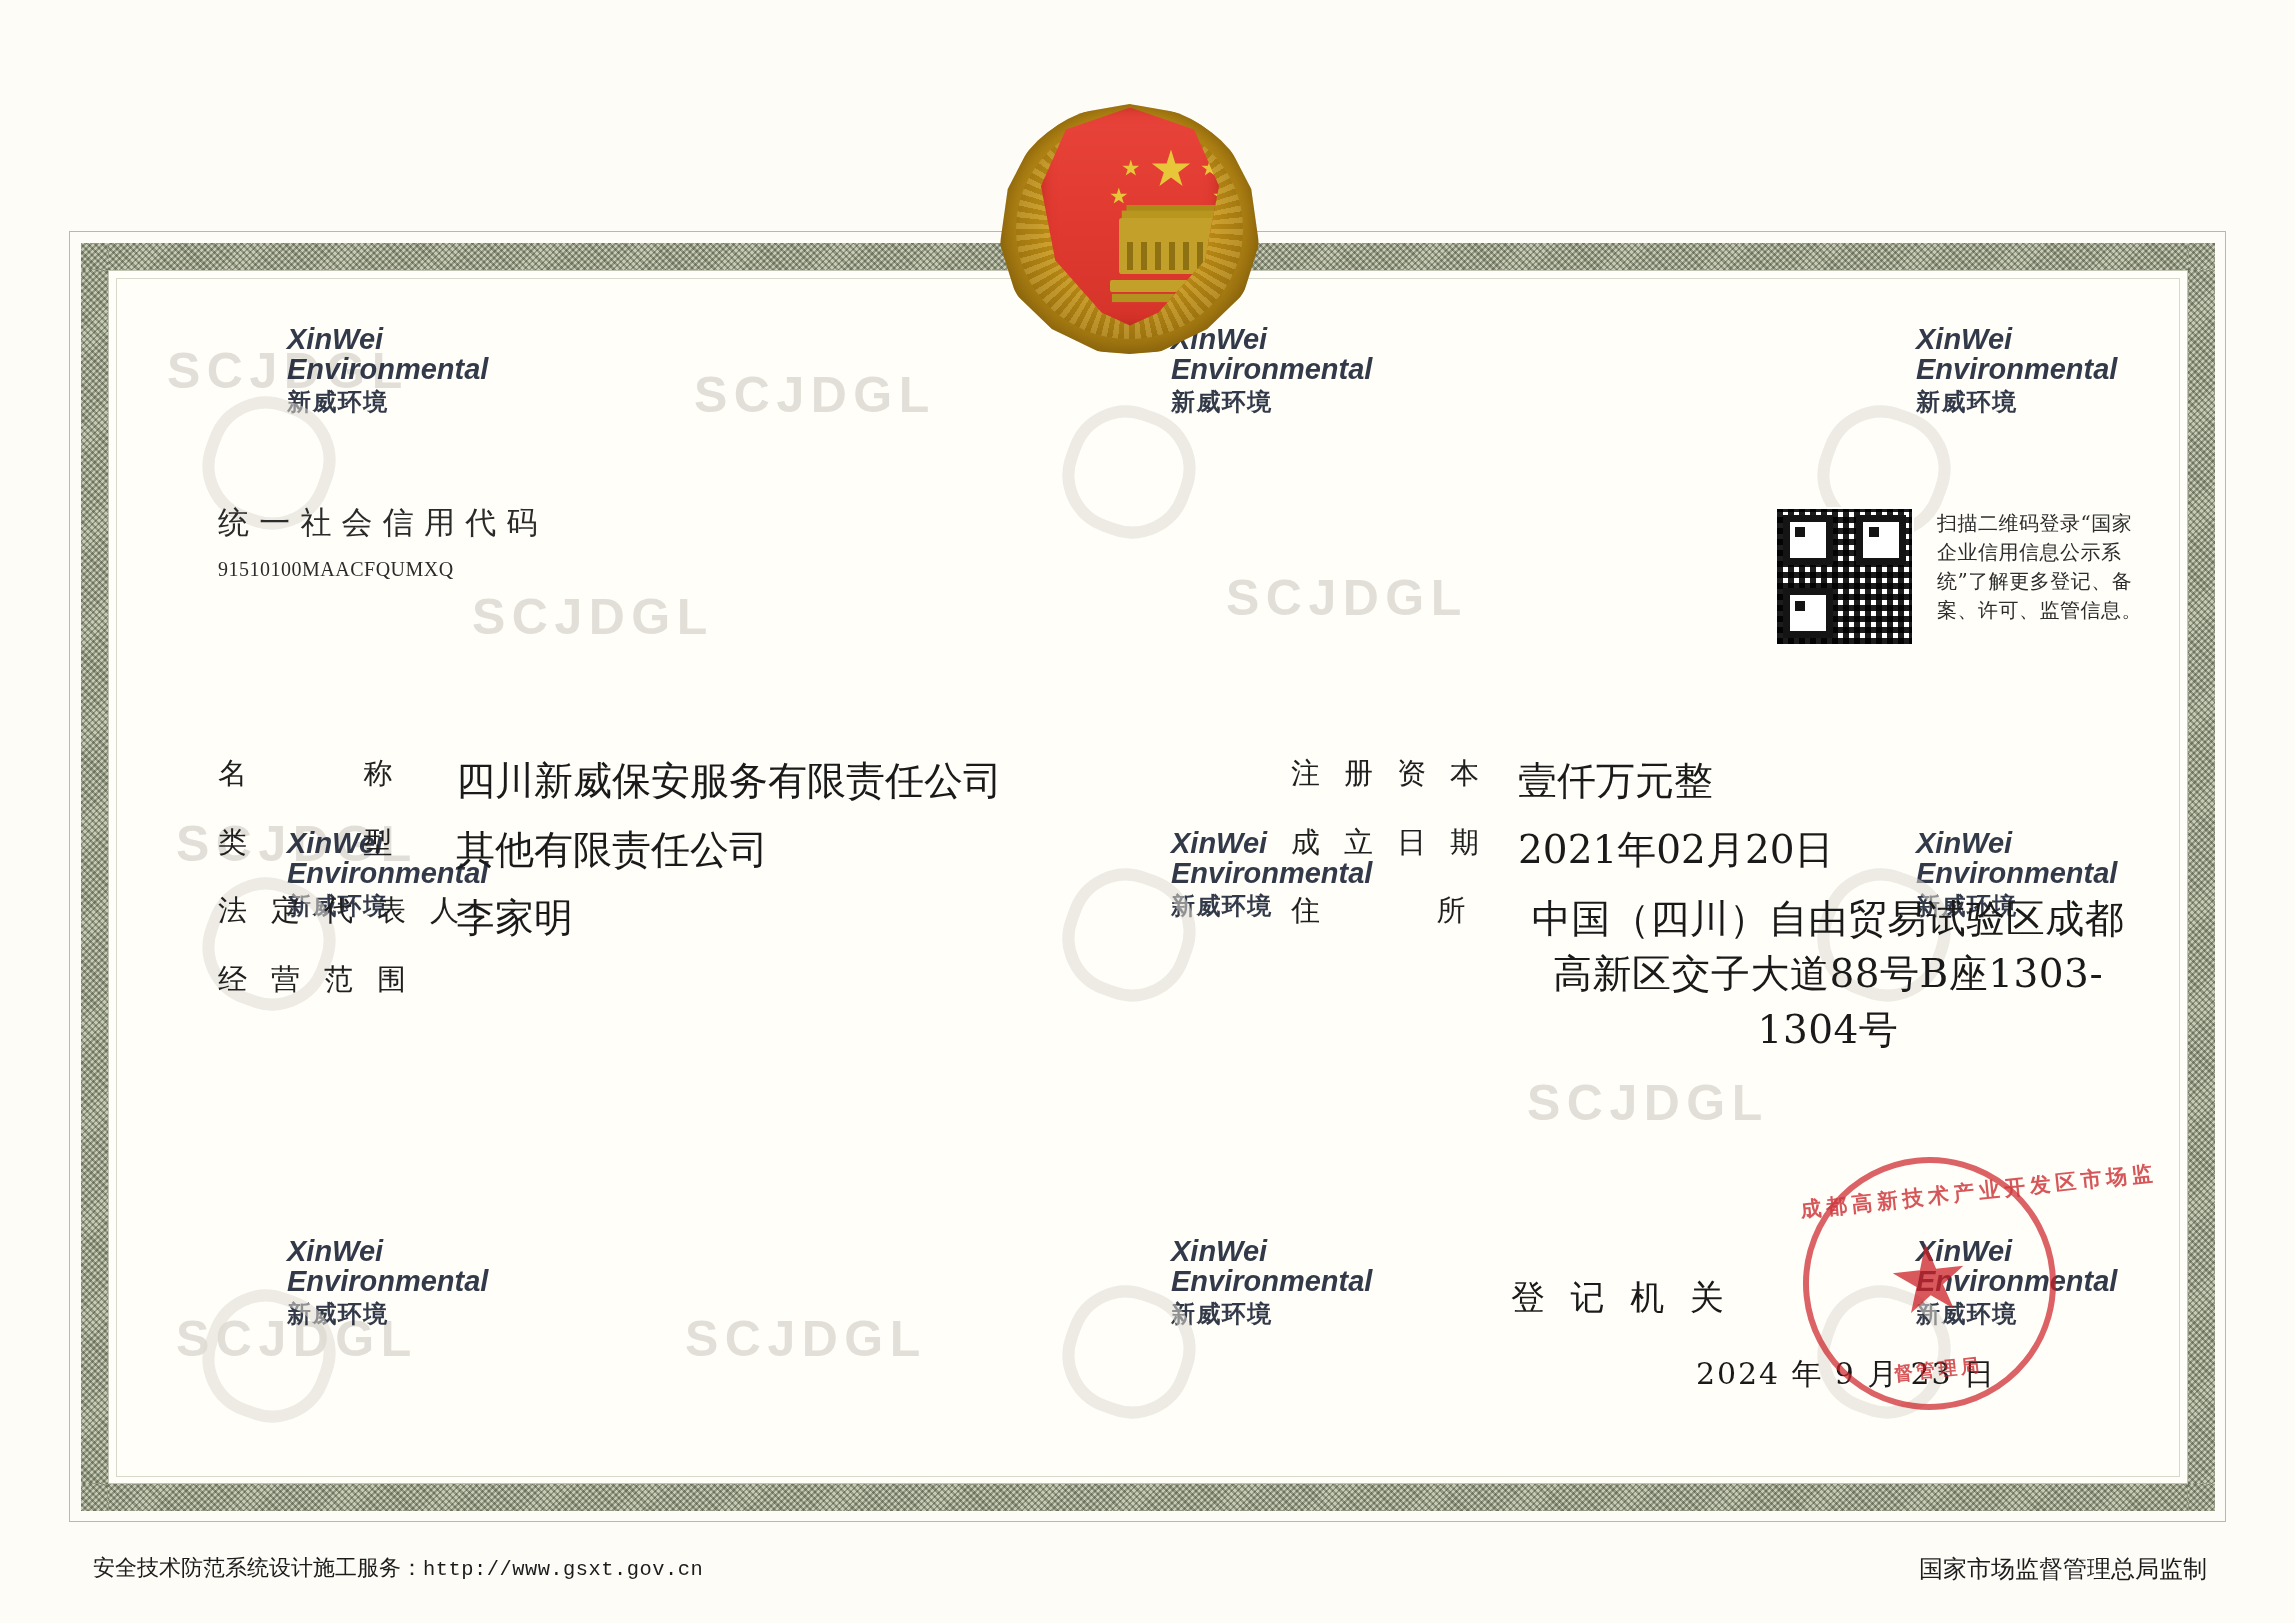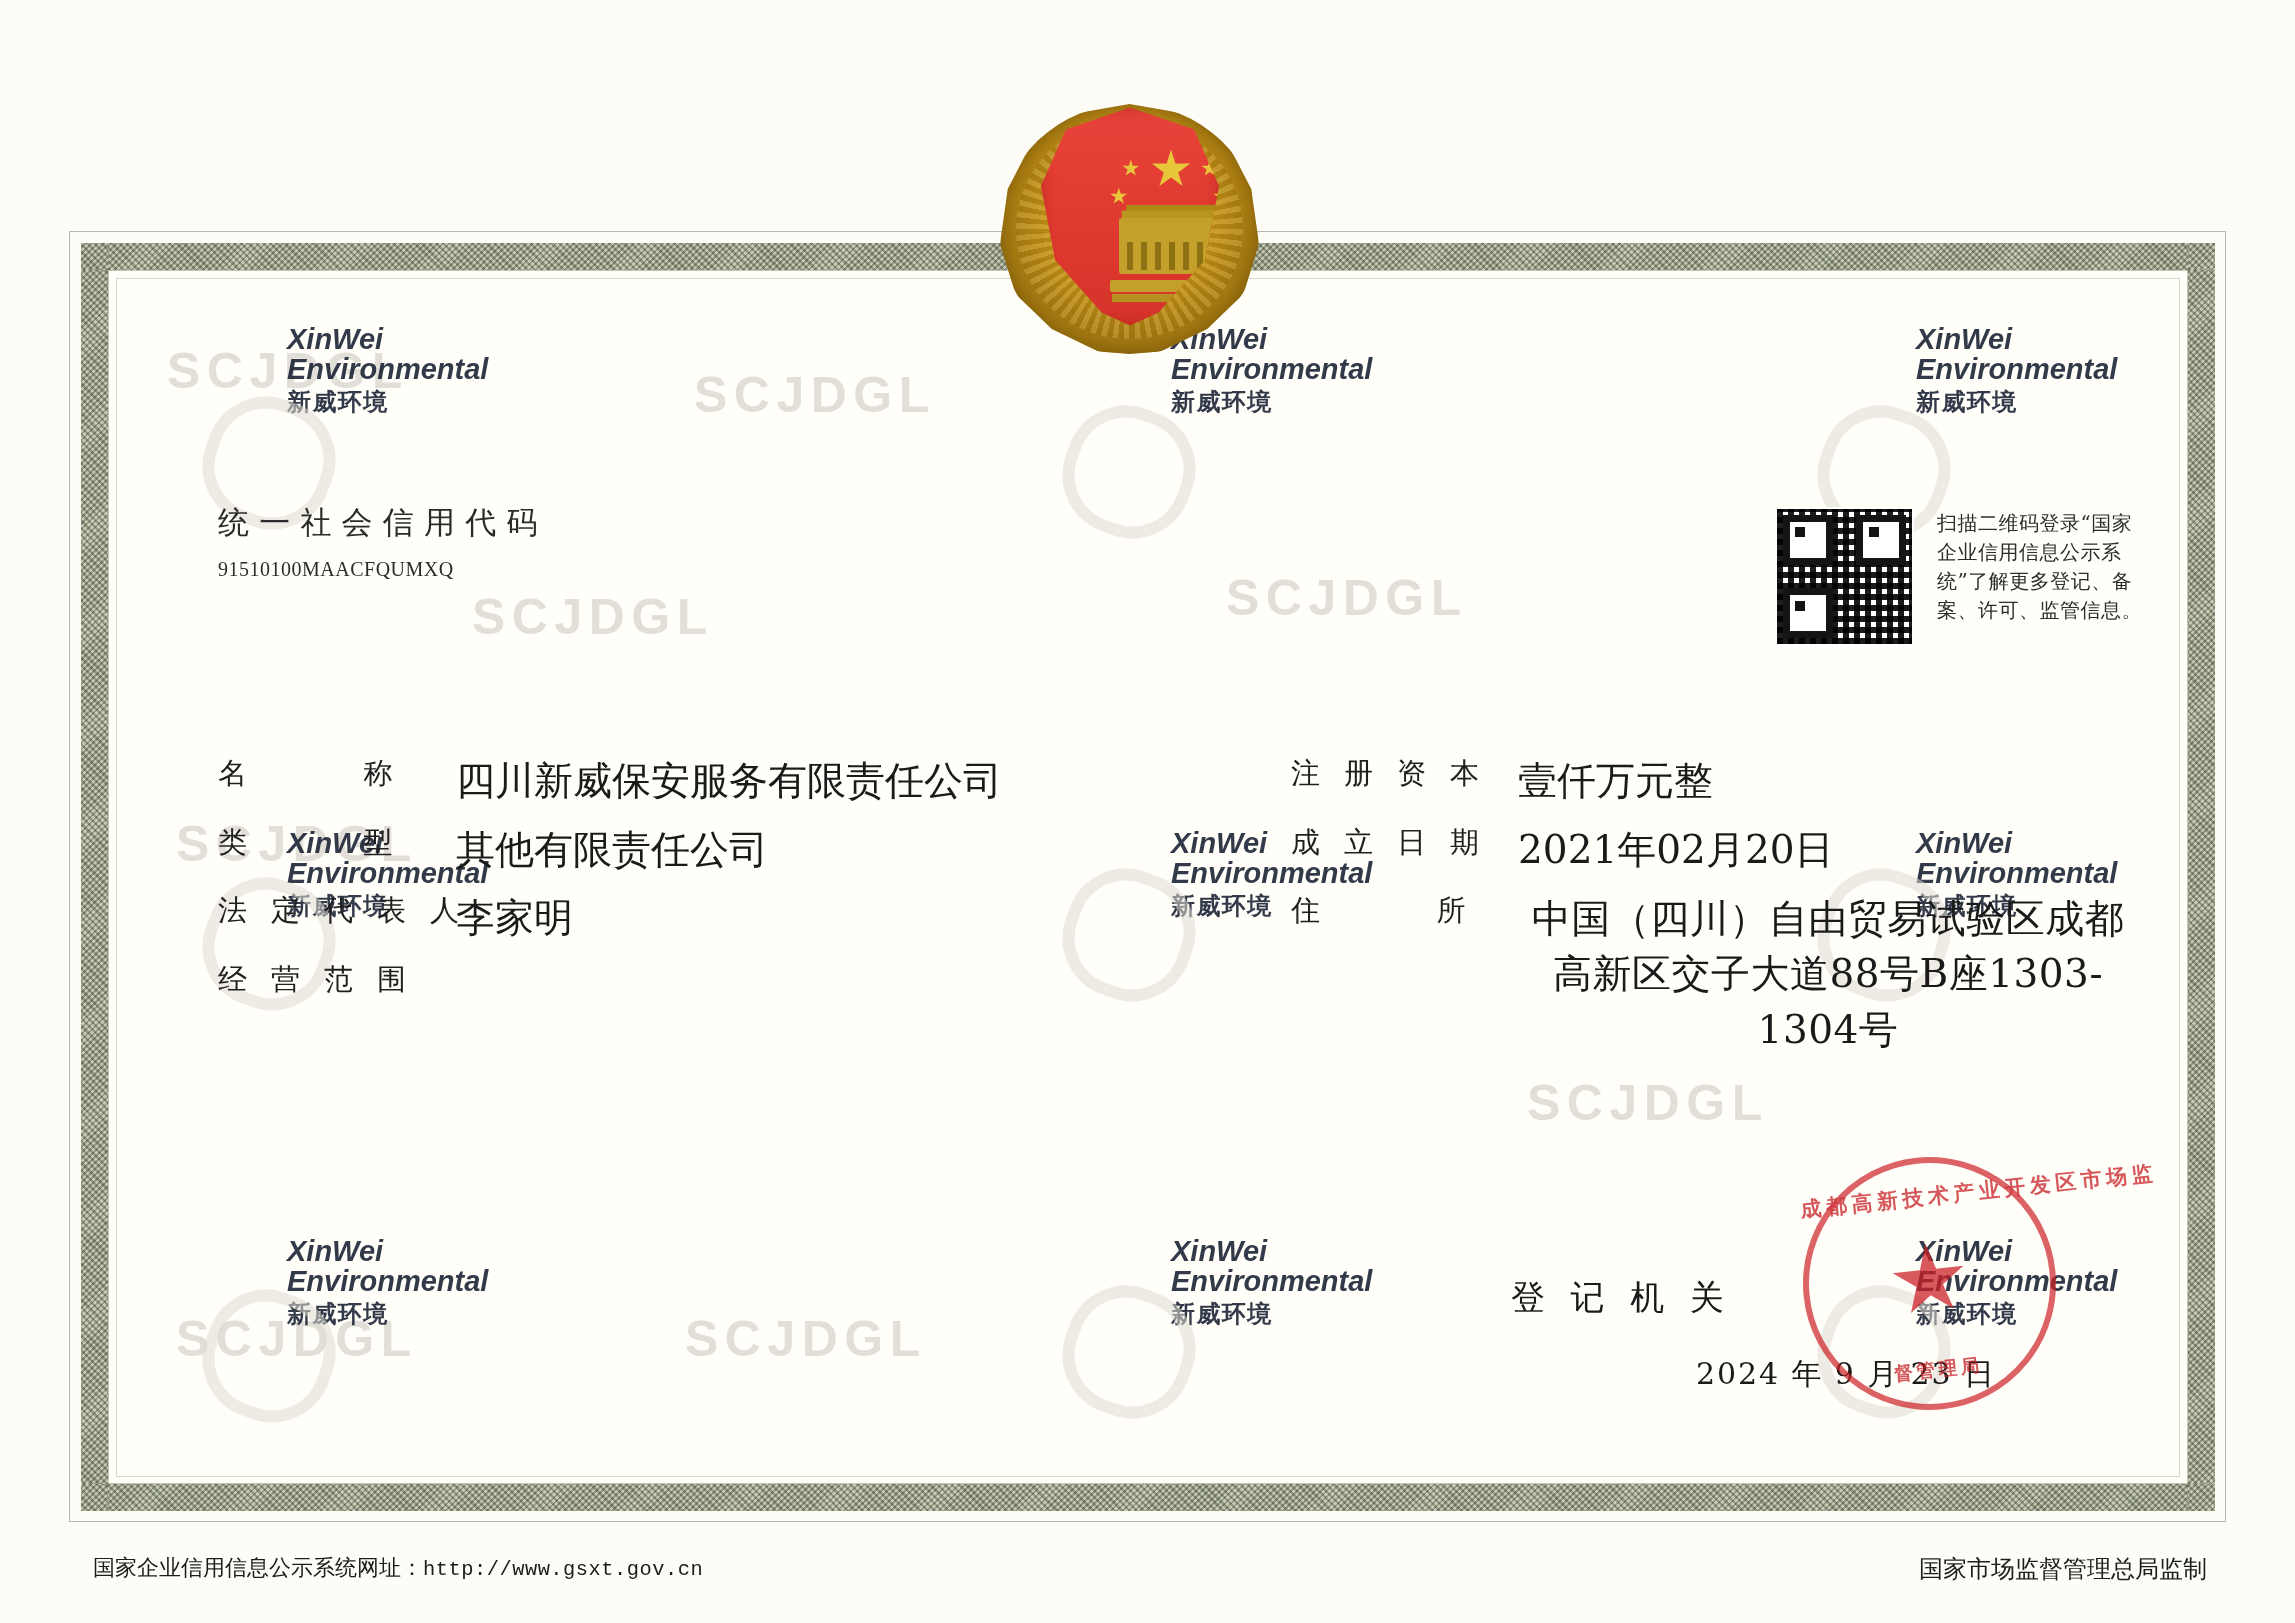--- a/index.html
+++ b/index.html
@@ -534,18 +534,18 @@
   <div class="reg-auth">登 记 机 关</div>
   <div class="issue-date">2024 年 9 月 23 日</div>
 
   <div class="seal">
     <div class="seal-text-top">成都高新技术产业开发区市场监</div>
     <div class="seal-star"></div>
     <div class="seal-text-bottom">督管理局</div>
   </div>
 
   <div class="footer-left">
-    <span>国家企业信用信息公示系统网址：</span><span class="url">http://www.gsxt.gov.cn</span>
+    <span>安全技术防范系统设计施工服务：</span><span class="url">http://www.gsxt.gov.cn</span>
   </div>
   <div class="footer-right">国家市场监督管理总局监制</div>
 
 </div>
 
 
 </body></html>

